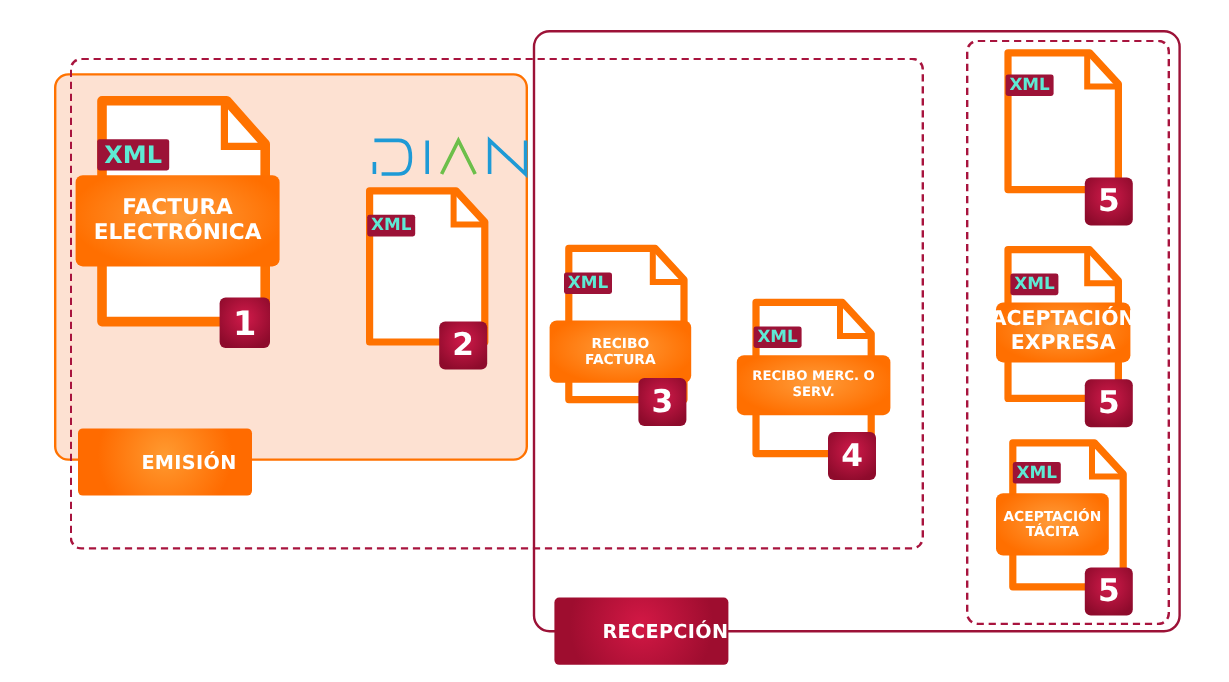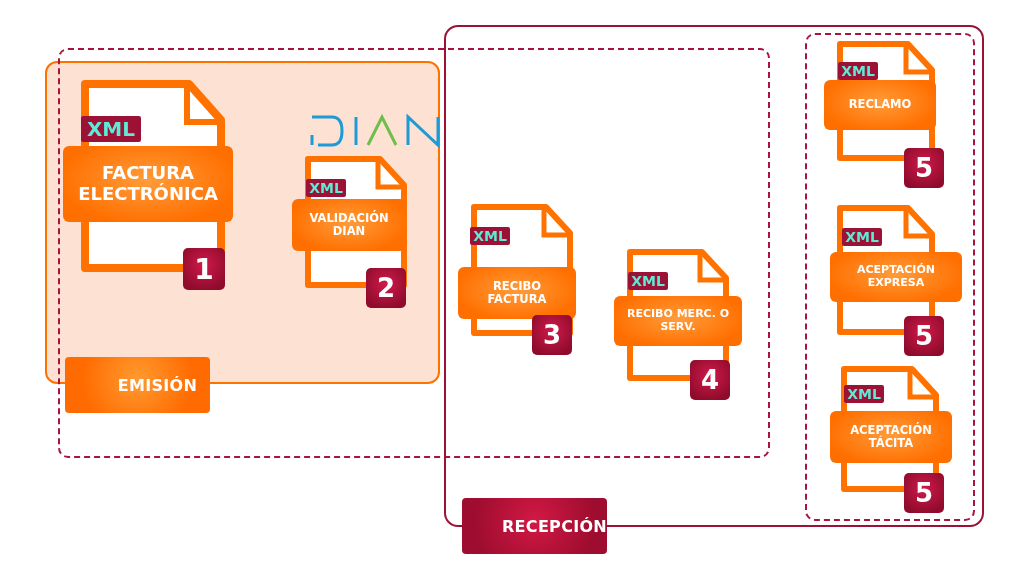--- a/index.html
+++ b/index.html
@@ -48,21 +48,20 @@
   <div class="band" style="left:0;top:68px;width:170px;height:76px;font-size:18px;padding:0 18px;box-sizing:border-box;">FACTURA ELECTRÓNICA</div>
   <div class="xml" style="left:18px;top:38px;width:60px;height:26px;font-size:20px;">XML</div>
   <div class="badge" style="left:120px;top:170px;width:42px;height:42px;font-size:28px;">1</div>
 </div>
 
 <div class="doc" style="left:292px;top:155px;width:130px;height:160px;">
   <svg width="130" height="160">
     <path d="M16 4 H88 L112 30 V130 H16 Z" fill="#fff" stroke="#ff7200" stroke-width="6" stroke-linejoin="round"></path>
     <path d="M86 6 V32 H110" fill="none" stroke="#ff7200" stroke-width="5"></path>
   </svg>
-  <div class="band" style="left:0;top:44px;width:114px;height:52px;font-size:11.5px;padding:0 10px;box-sizing:border-box;">VALIDACIÓN DIAN</div>
   <div class="xml" style="left:14px;top:24px;width:40px;height:18px;font-size:14px;">XML</div>
   <div class="badge" style="left:74px;top:113px;width:40px;height:40px;font-size:26px;">2</div>
 </div>
 
 <div class="doc" style="left:458px;top:203px;width:130px;height:160px;">
   <svg width="130" height="160">
     <path d="M16 4 H88 L112 30 V130 H16 Z" fill="#fff" stroke="#ff7200" stroke-width="6" stroke-linejoin="round"></path>
     <path d="M86 6 V32 H110" fill="none" stroke="#ff7200" stroke-width="5"></path>
   </svg>
   <div class="band" style="left:0;top:64px;width:118px;height:52px;font-size:11.5px;padding:0 22px;box-sizing:border-box;">RECIBO FACTURA</div>
@@ -78,36 +77,35 @@
   <div class="band" style="left:0;top:48px;width:128px;height:50px;font-size:11px;padding:0 6px;box-sizing:border-box;">RECIBO MERC. O SERV.</div>
   <div class="xml" style="left:14px;top:24px;width:40px;height:18px;font-size:14px;">XML</div>
   <div class="badge" style="left:76px;top:112px;width:40px;height:40px;font-size:26px;">4</div>
 </div>
 
 <div class="doc" style="left:824px;top:40px;width:130px;height:160px;">
   <svg width="130" height="160">
     <path d="M16 4 H84 L108 30 V118 H16 Z" fill="#fff" stroke="#ff7200" stroke-width="6" stroke-linejoin="round"></path>
     <path d="M82 6 V32 H106" fill="none" stroke="#ff7200" stroke-width="5"></path>
   </svg>
-  <div class="band" style="left:0;top:40px;width:112px;height:50px;font-size:11.5px;">RECLAMO</div>
   <div class="xml" style="left:14px;top:22px;width:40px;height:18px;font-size:14px;">XML</div>
   <div class="badge" style="left:80px;top:108px;width:40px;height:40px;font-size:26px;">5</div>
 </div>
 
 <div class="doc" style="left:824px;top:204px;width:130px;height:160px;">
   <svg width="130" height="160">
     <path d="M16 4 H84 L108 30 V128 H16 Z" fill="#fff" stroke="#ff7200" stroke-width="6" stroke-linejoin="round"></path>
     <path d="M82 6 V32 H106" fill="none" stroke="#ff7200" stroke-width="5"></path>
   </svg>
-  <div class="band" style="left:6px;top:48px;width:132px;height:50px;font-size:11px;padding:0 6px;box-sizing:border-box;">ACEPTACIÓN EXPRESA</div>
+  <div class="band" style="left:6px;top:48px;width:112px;height:50px;font-size:17px;padding:0 6px;box-sizing:border-box;">ACEPTACIÓN EXPRESA</div>
   <div class="xml" style="left:18px;top:24px;width:40px;height:18px;font-size:14px;">XML</div>
   <div class="badge" style="left:80px;top:112px;width:40px;height:40px;font-size:26px;">5</div>
 </div>
 
 <div class="doc" style="left:828px;top:365px;width:130px;height:160px;">
   <svg width="130" height="160">
     <path d="M16 4 H84 L108 30 V124 H16 Z" fill="#fff" stroke="#ff7200" stroke-width="6" stroke-linejoin="round"></path>
     <path d="M82 6 V32 H106" fill="none" stroke="#ff7200" stroke-width="5"></path>
   </svg>
-  <div class="band" style="left:2px;top:46px;width:122px;height:52px;font-size:11.5px;padding:0 6px;box-sizing:border-box;">ACEPTACIÓN TÁCITA</div>
+  <div class="band" style="left:2px;top:46px;width:94px;height:52px;font-size:11.5px;padding:0 6px;box-sizing:border-box;">ACEPTACIÓN TÁCITA</div>
   <div class="xml" style="left:16px;top:20px;width:40px;height:18px;font-size:14px;">XML</div>
   <div class="badge" style="left:76px;top:108px;width:40px;height:40px;font-size:26px;">5</div>
 </div>
 
 </body></html>

